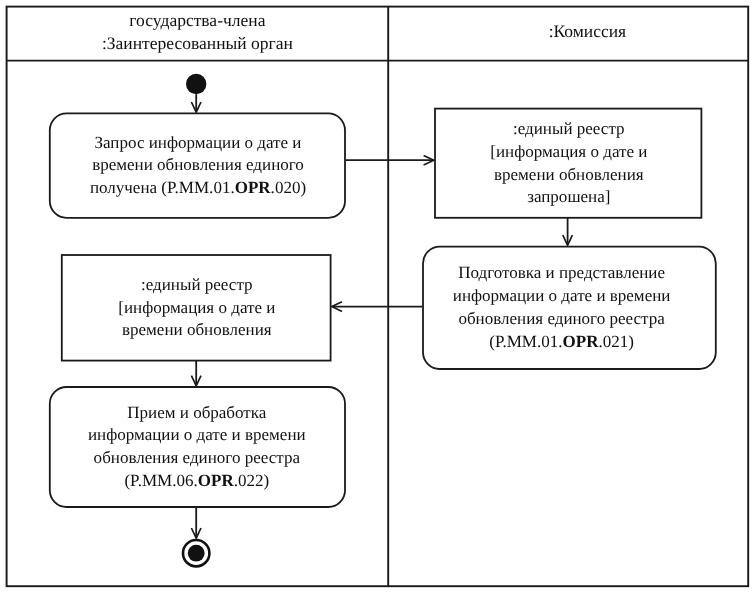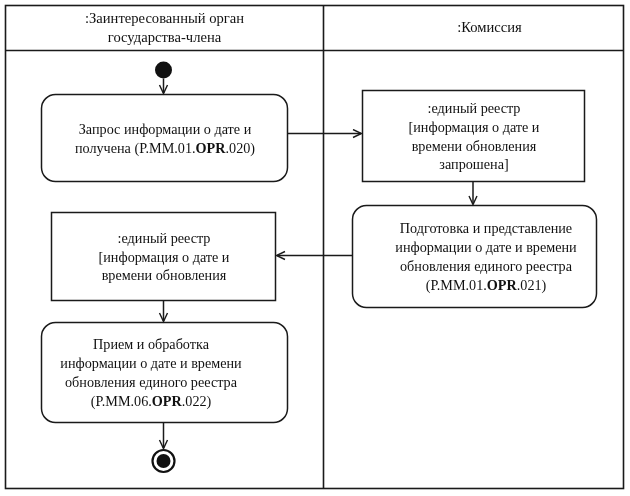--- a/index.html
+++ b/index.html
@@ -91,63 +91,64 @@
 
     <line x1="352" y1="255.5" x2="277" y2="255.5" stroke="#1a1a1a" stroke-width="1.5" marker-end="url(#openArrow)"></line>
 
     <line x1="163.5" y1="300.5" x2="163.5" y2="321" stroke="#1a1a1a" stroke-width="1.5" marker-end="url(#openArrow)"></line>
 
     <line x1="163.5" y1="422.5" x2="163.5" y2="448" stroke="#1a1a1a" stroke-width="1.5" marker-end="url(#openArrow)"></line>
   </svg>
 
   <div class="lane-title" style="left:6px; top:6px; width:317px; height:44px;">
     <div>
+      <div>государства-члена</div>
       <div>:Заинтересованный орган</div>
-      <div>государства-члена</div>
     </div>
   </div>
 
   <div class="lane-title" style="left:340px; top:6px; width:299px; height:44px;">
     <div>:Комиссия</div>
   </div>
 
   <div class="node-text" style="left:42px; top:95px; width:246px; height:87px;align-items:center;">
     <div>
       <div>Запрос информации о дате и</div>
+      <div>времени обновления единого</div>
       <div class="code"><span>получена (P.MM.01.</span><b>OPR</b><span>.020)</span></div>
     </div>
   </div>
 
   <div class="node-text" style="left:363px; top:91px; width:222px; height:91px;">
     <div>
       <div>:единый реестр</div>
       <div>[информация о дате и</div>
       <div>времени обновления</div>
       <div>запрошена]</div>
     </div>
   </div>
 
-  <div class="node-text" style="left:364px; top:206px; width:244px; height:102px;">
+  <div class="node-text" style="left:346px; top:206px; width:244px; height:102px;">
     <div>
       <div>Подготовка и представление</div>
       <div>информации о дате и времени</div>
       <div>обновления единого реестра</div>
       <div class="code"><span>(P.MM.01.</span><b>OPR</b><span>.021)</span></div>
     </div>
   </div>
 
   <div class="node-text" style="left:52px; top:213px; width:224px; height:88px;">
     <div>
       <div>:единый реестр</div>
       <div>[информация о дате и</div>
       <div>времени обновления</div>
     </div>
   </div>
 
-  <div class="node-text" style="left:28px; top:323px; width:246px; height:100px;">
+  <div class="node-text" style="left:41px; top:323px; width:246px; height:100px;">
     <div>
       <div>Прием и обработка</div>
       <div>информации о дате и времени</div>
       <div>обновления единого реестра</div>
       <div class="code"><span>(P.MM.06.</span><b>OPR</b><span>.022)</span></div>
     </div>
   </div>
 
 </div>
 

